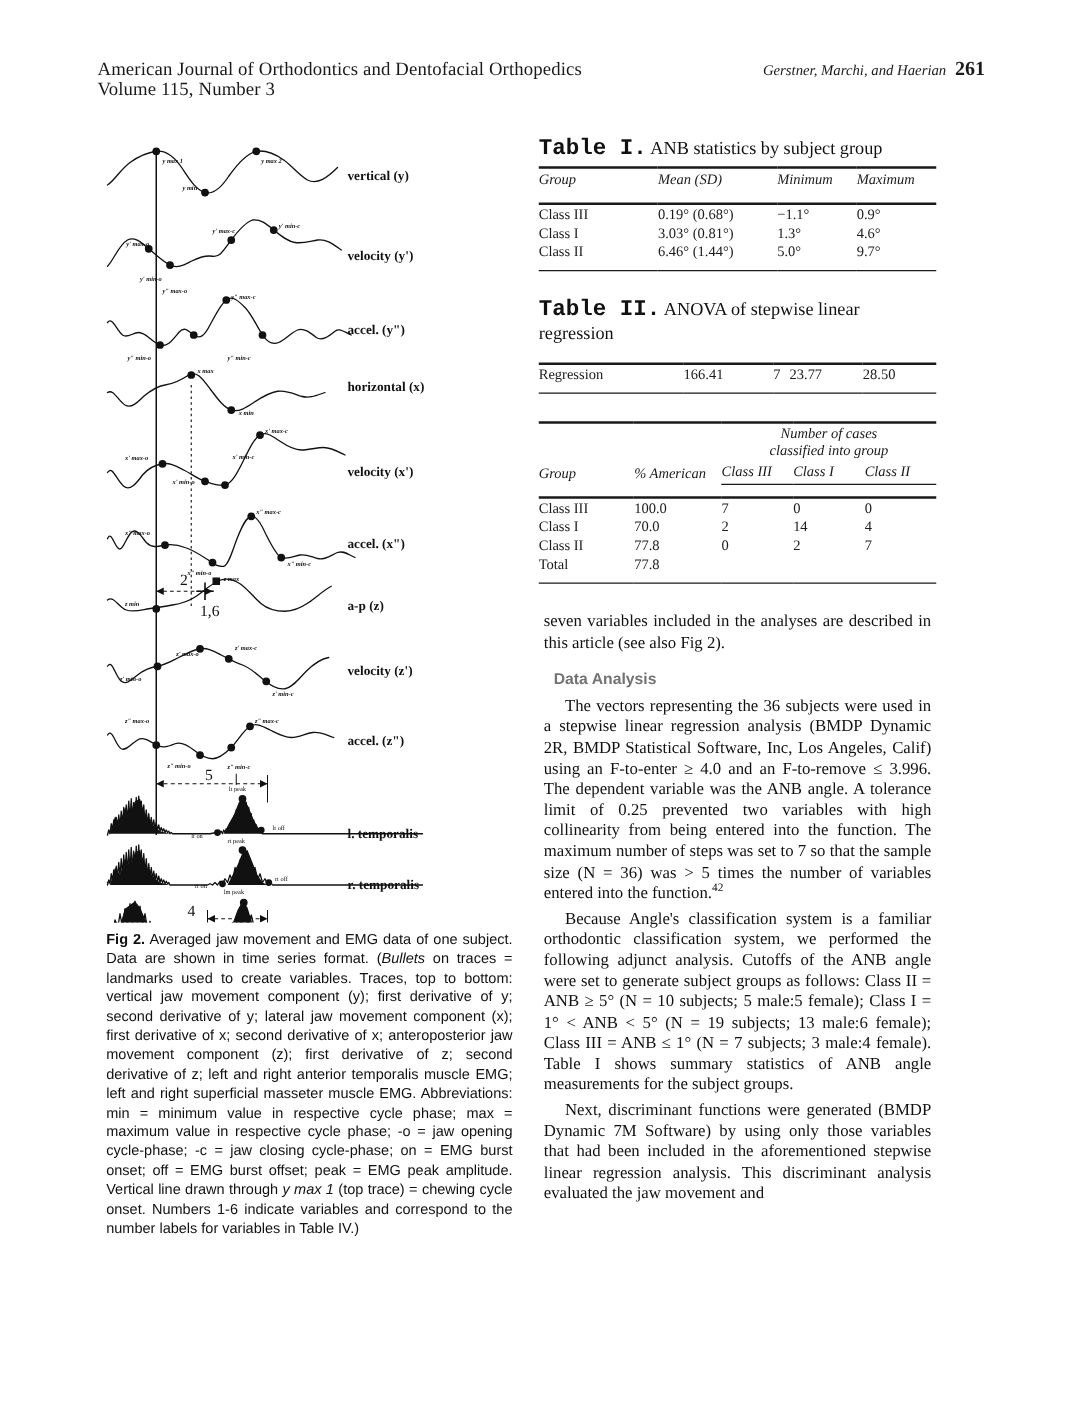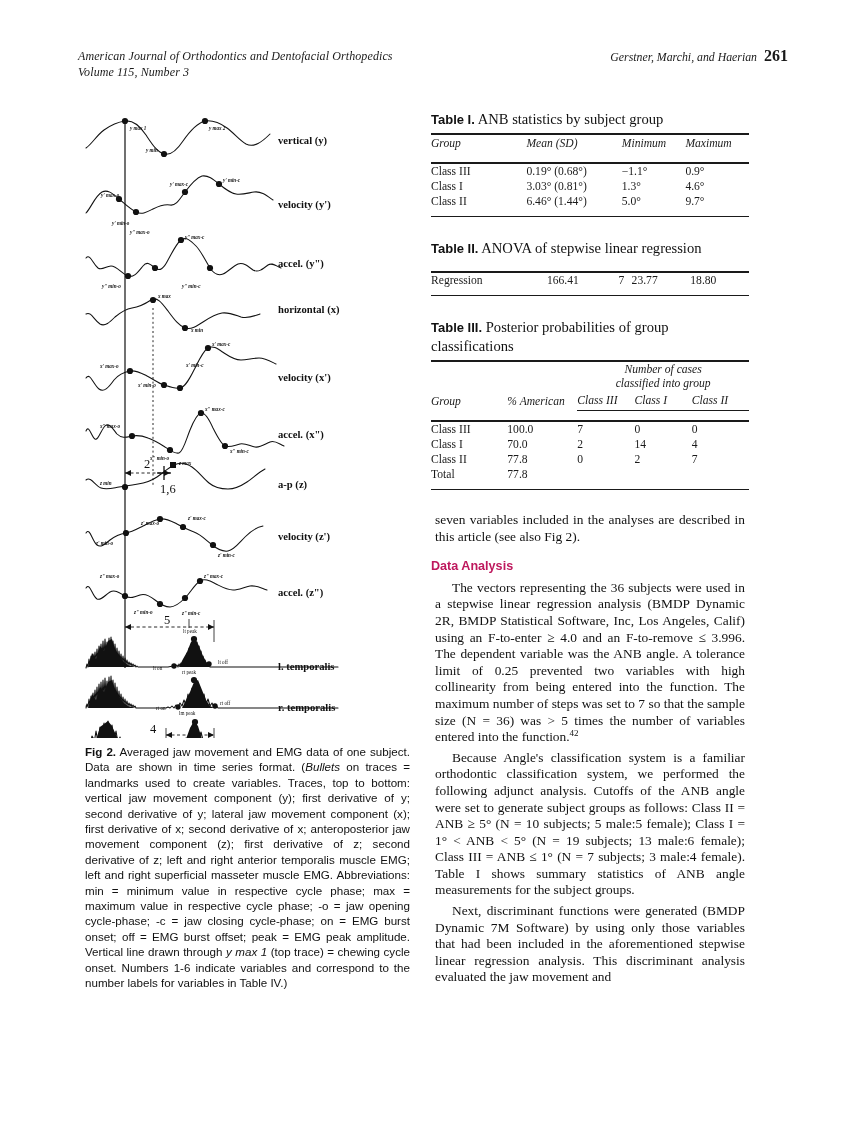--- a/index.html
+++ b/index.html
@@ -20,22 +20,21 @@
   .running-head {
     position: absolute;
     left: 78px;
     top: 48px;
     width: 710px;
     height: 34px;
   }
   .rh-left {
     position: absolute;
     left: 0; top: 0;
-    font-style: italic;
-    font-size: 12px;
+    font-size: 15px;
     line-height: 16px;
     letter-spacing: 0.1px;
     white-space: nowrap;
   }
   .rh-right {
     position: absolute;
     right: 0; top: 0;
     font-style: italic;
     font-size: 11.8px;
     line-height: 16px;
@@ -86,23 +85,23 @@
 
   
   .tbl-block { margin-bottom: 22px; }
   .tbl-title {
     font-size: 14.6px;
     line-height: 19px;
     margin-bottom: 4px;
     color: #111;
   }
   .tbl-title .tnum {
-    font-family: Liberation Sans, sans-serif;
+    font-family: Liberation Mono, monospace;
     font-weight: bold;
-    font-size: 13px;
+    font-size: 18px;
   }
   table.data {
     width: 100%;
     border-collapse: collapse;
     font-size: 11.6px;
   }
   table.data th {
     font-style: italic;
     font-weight: normal;
     padding: 2px 0 3px 0;
@@ -137,22 +136,22 @@
     text-align: justify;
     color: #111;
     margin-top: 2px;
   }
   .body-text p { margin: 4px; text-indent: 17px; }
   .body-text p.noindent { text-indent: 0; }
   .sec-head {
     font-family: "Liberation Sans", sans-serif;
     font-weight: bold;
     font-size: 12.6px;
-    margin: 13px 0 5px 0;
-    color: #be185d;
+    margin: 13px 0 5px 12px;
+    color: #737373;
   }
   sup { font-size: 9px; vertical-align: super; line-height: 0; }
 
   
   .tracelabel {
     font-family: "Liberation Serif", serif;
     font-weight: bold;
     font-size: 10.6px;
     fill: #111;
   }
@@ -491,38 +490,34 @@
             <td class="rule-thickmid"></td>
             <td class="rule-thickmid"></td>
         </tr>
       </thead>
       <tbody>
         <tr>
           <td class="col-l">Regression</td>
           <td class="col-c">166.41</td>
           <td class="col-c">7</td>
           <td class="col-c">23.77</td>
-          <td class="col-c">18.80</td>
+          <td class="col-c">28.50</td>
         </tr>
         <tr class="endspace">
           <td class="rule-bot"></td>
             <td class="rule-bot"></td>
             <td class="rule-bot"></td>
             <td class="rule-bot"></td>
             <td class="rule-bot"></td>
         </tr>
       </tbody>
     </table>
   </div>
 
   <div class="tbl-block">
-    <div class="tbl-title">
-      <span class="tnum">Table III.</span>
-      <span>Posterior probabilities of group classifications</span>
-    </div>
     <table class="data">
       <thead>
         <tr>
           <td class="rule-top" style="width:24%"></td>
           <td class="rule-top" style="width:22%"></td>
           <td class="rule-top grouphead" colspan="3" style="white-space:pre-line;margin-top:48px;">Number of cases
 classified into group</td>
         </tr>
         <tr>
           <th class="col-l">Group</th>

